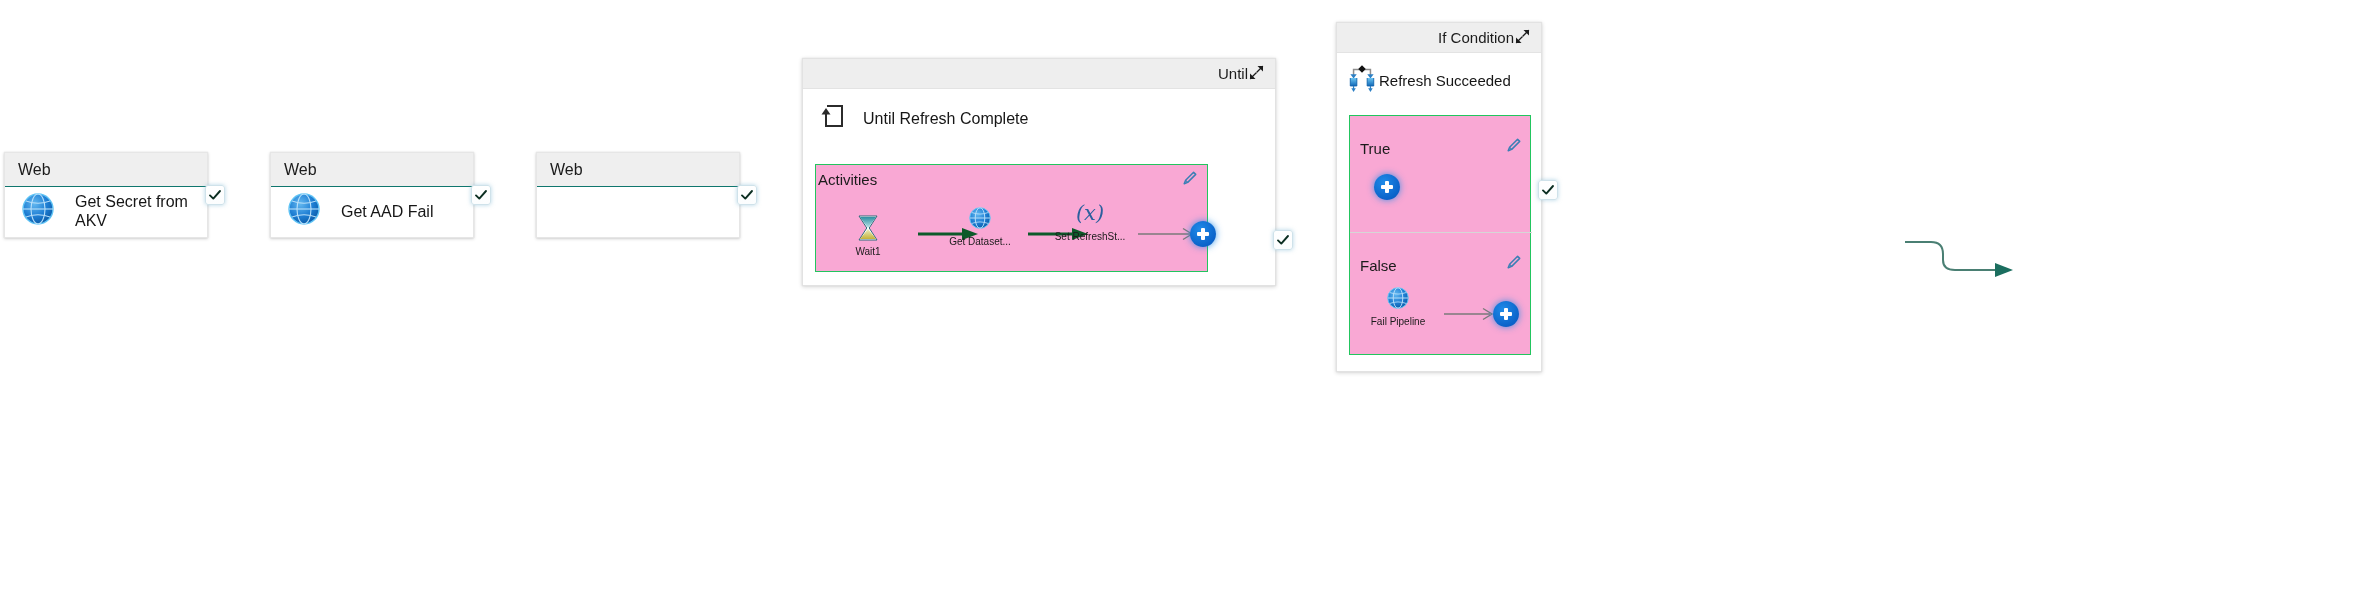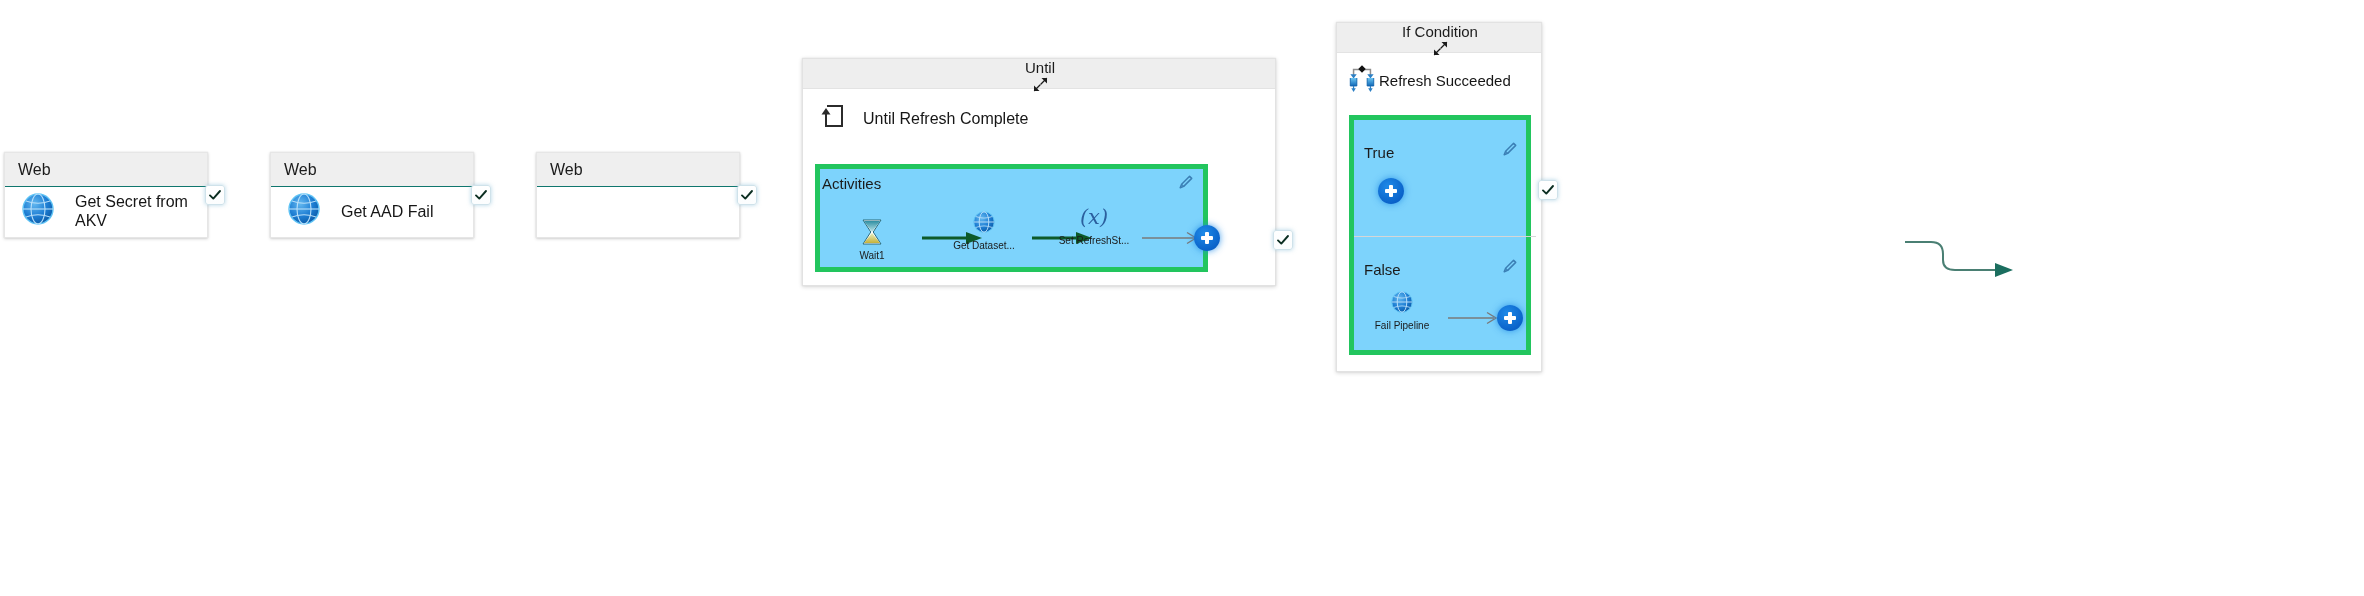--- a/index.html
+++ b/index.html
@@ -90,46 +90,45 @@
     box-shadow: 0 1px 4px rgba(0,0,0,0.17), 0 0 1px rgba(0,0,0,0.10);
     box-sizing: border-box;
   }
   .container-head {
     height: 30px;
     background: #eeeeee;
     border-bottom: 1px solid #e3e3e3;
     display: flex;
     align-items: center;
     padding: 0 10px 0 12px;
-    justify-content: space-between;
+    justify-content: flex-end;
     font-size: 15px;
     color: #1b1b1b;
     box-sizing: border-box;
-    flex-direction: column;
   }
   .restore-icon { cursor: pointer; }
 
   .container-title-row {
     display: flex;
     align-items: center;
     padding: 12px 0 0 14px;
   }
   .container-title-text {
     font-size: 16px;
     color: #161616;
     line-height: 19px;
     margin-left: 16px;
     max-width: 210px;
   }
 
   
   .inner-pane {
     position: absolute;
-    border: 5px solid #22c55e;
-    background: #7dd3fc;
+    border: 1px solid #22c55e;
+    background: #f9a8d4;
     box-sizing: border-box;
   }
   .inner-pane-label {
     position: absolute;
     font-size: 15px;
     color: #1b1b1b;
   }
   .pencil { position: absolute; cursor: pointer; }
 
   

